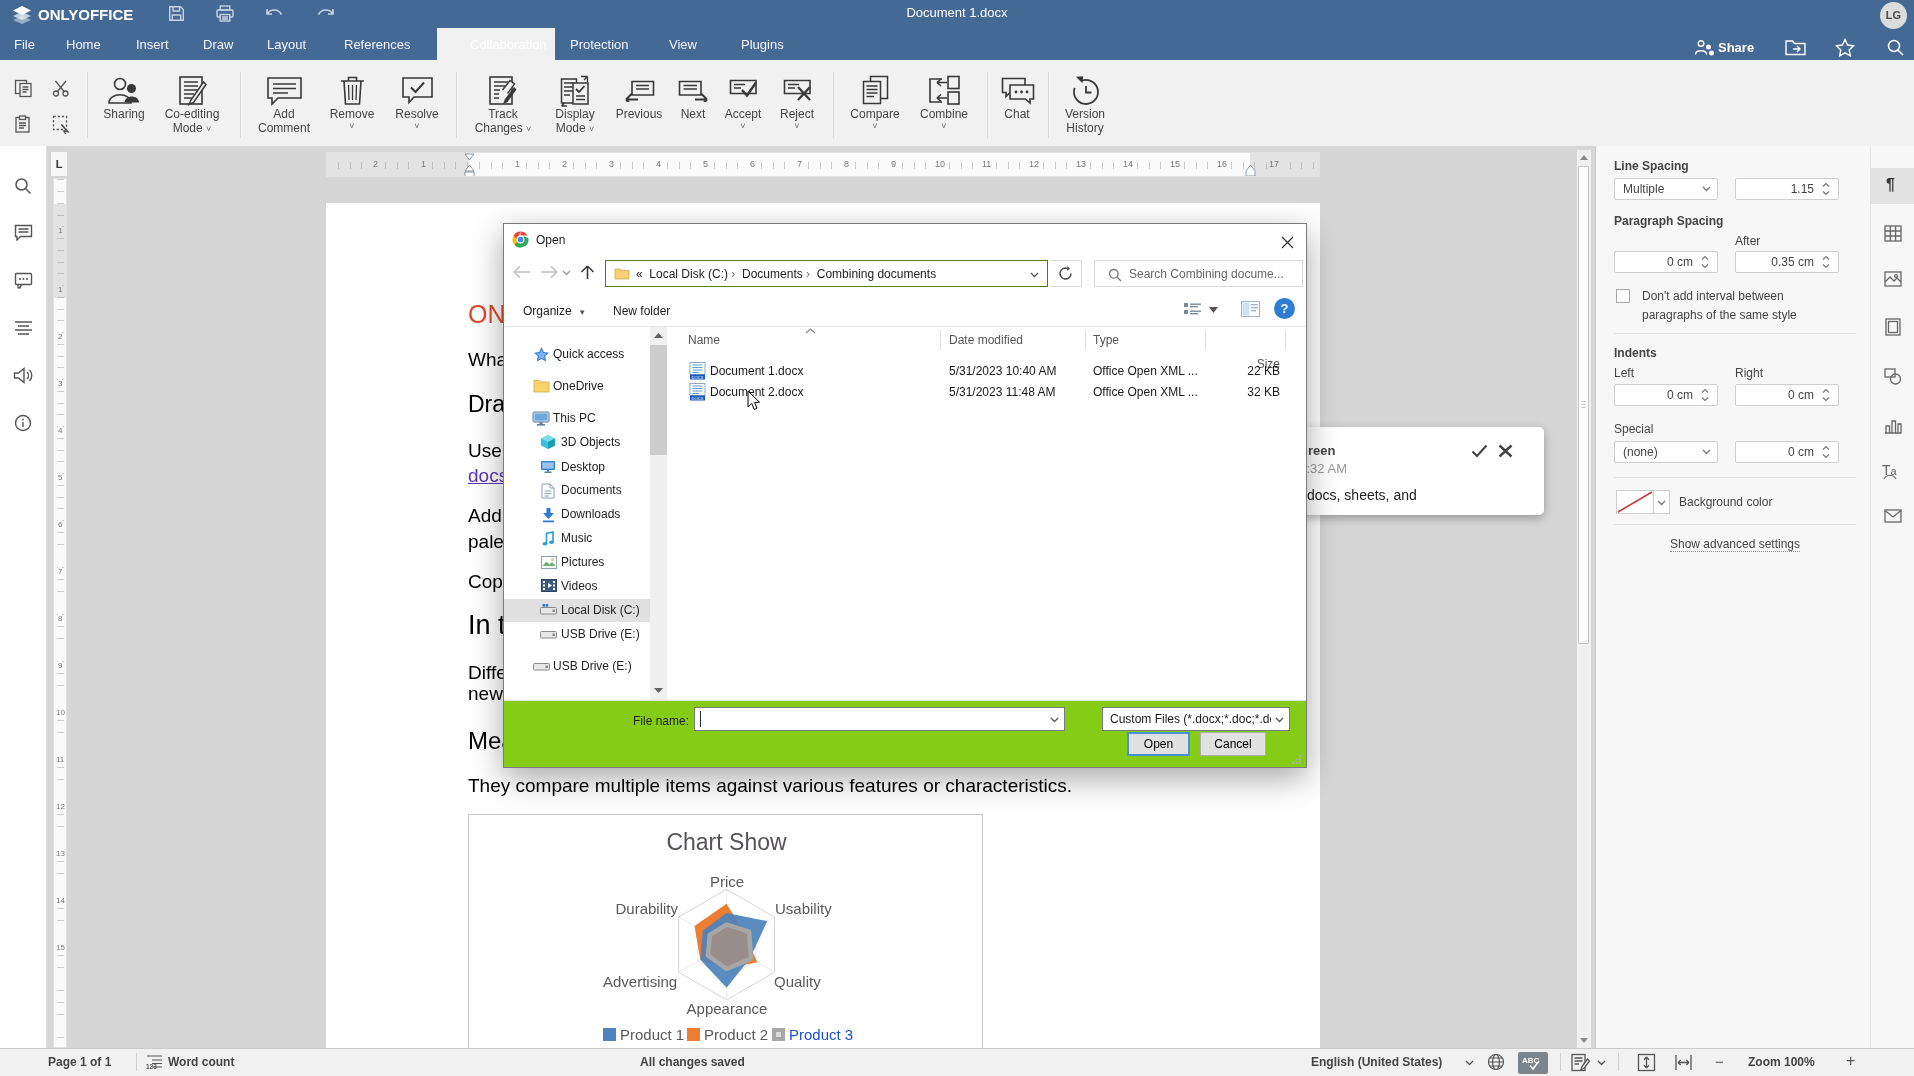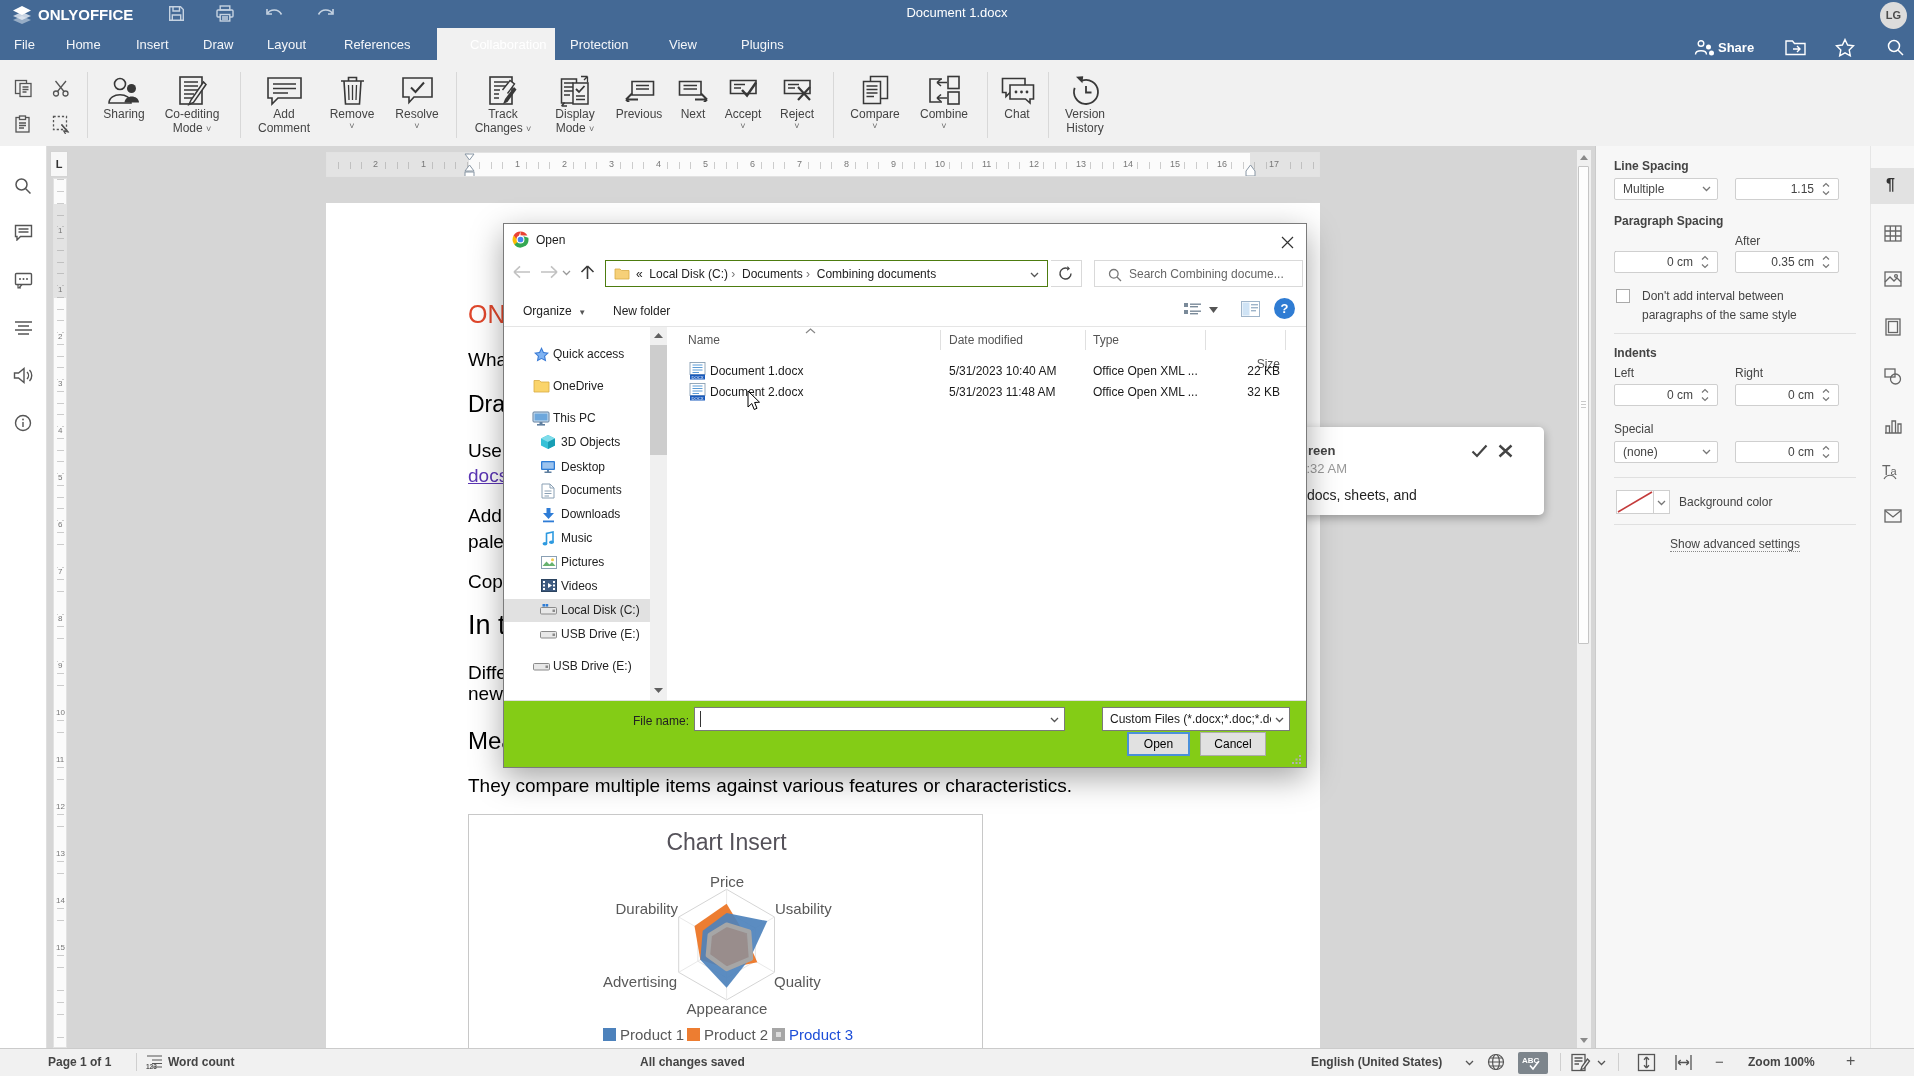--- a/index.html
+++ b/index.html
@@ -339,21 +339,21 @@
     <div class="abs" style="left:142px;top:302px;font-size:19px;color:#000;">Add the color scheme from the standard</div>
     <div class="abs" style="left:142px;top:328px;font-size:19px;color:#000;">palette to your documents and sheets</div>
     <div class="abs" style="left:142px;top:368px;font-size:19px;color:#000;">Copy and paste the objects you need</div>
     <div class="abs" style="left:142px;top:407px;font-size:27px;color:#000;">In this version of editors</div>
     <div class="abs" style="left:142px;top:459px;font-size:19px;color:#000;">Different types of charts were added to</div>
     <div class="abs" style="left:142px;top:480px;font-size:19px;color:#000;">new documents and presentations</div>
     <div class="abs" style="left:142px;top:524px;font-size:24px;color:#000;">Measure the results</div>
     <div class="abs" style="left:142px;top:572px;font-size:19px;color:#000;">They compare multiple items against various features or characteristics.</div>
 
     <div class="abs" id="chart" style="left:142px;top:611px;width:515px;height:245px;background:#fff;border:1px solid #c8c8c8;">
-      <div class="abs" style="left:0;top:14px;width:515px;text-align:center;font-size:23px;color:#55525a;">Chart Insert</div>
+      <div class="abs" style="left:0;top:14px;width:515px;text-align:center;font-size:23px;color:#55525a;">Chart Show</div>
       <svg class="abs" style="left:0;top:0;" width="515" height="245" viewBox="0 0 515 245">
         <g fill="none" stroke="#e3e3e3" stroke-width="1">
           <polygon points="257.6,96.5 286.3,113.1 286.3,146.2 257.6,162.8 228.9,146.2 228.9,113.1"></polygon>
         </g>
         <polygon points="257.6,74.3 305.5,102 305.5,157.3 257.6,184.9 209.7,157.3 209.7,102" fill="none" stroke="#d5d5d5" stroke-width="1"></polygon>
         <g stroke="#e9e9e9" stroke-width="1">
           <line x1="257.6" y1="129.6" x2="257.6" y2="74.3"></line>
           <line x1="257.6" y1="129.6" x2="305.5" y2="102"></line>
           <line x1="257.6" y1="129.6" x2="305.5" y2="157.3"></line>
           <line x1="257.6" y1="129.6" x2="257.6" y2="184.9"></line>

